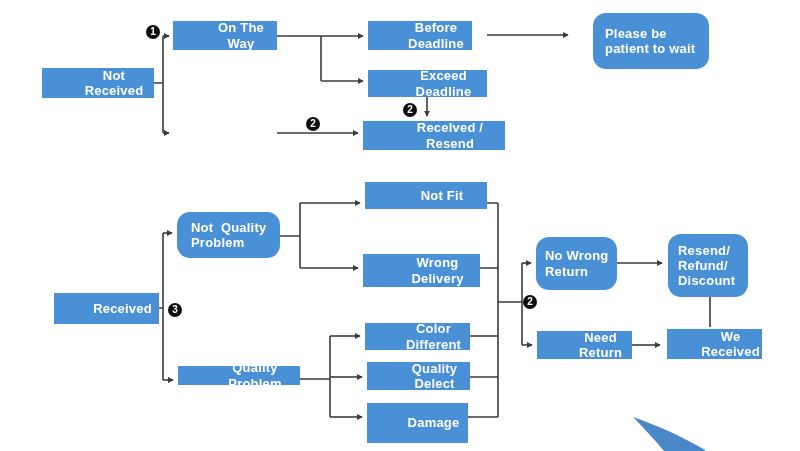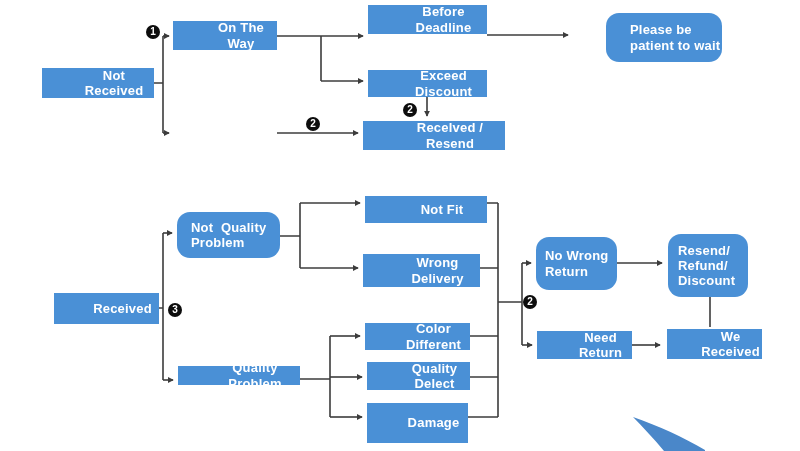--- a/index.html
+++ b/index.html
@@ -68,31 +68,31 @@
     <path class="wire" marker-end="url(#arrow)" d="M522 345 H532"></path>
     <path class="wire" marker-end="url(#arrow)" d="M617 263 H662"></path>
     <path class="wire" d="M710 297 V327"></path>
     <path class="wire" marker-end="url(#arrow)" d="M632 345 H660"></path>
 
     <path class="swoosh" d="M633,417 C659,426 683,437 705,450 L705,451 L664,451 C653,438 643,427 633,417 Z"></path>
   </svg>
 
   <div class="node" style="left:42px;top:68px;width:112px;height:30px">Not   Received</div>
   <div class="node" style="left:173px;top:21px;width:104px;height:29px">On The Way</div>
-  <div class="node" style="left:368px;top:5px;width:119px;height:29px">Before Deadline</div>
-  <div class="node" style="left:368px;top:70px;width:119px;height:27px">Exceed Discount</div>
-  <div class="node left r13" style="left:606px;top:13px;width:116px;height:49px;padding-left:24px">Please be
+  <div class="node" style="left:368px;top:21px;width:104px;height:29px">Before Deadline</div>
+  <div class="node" style="left:368px;top:70px;width:119px;height:27px">Exceed Deadline</div>
+  <div class="node left r13" style="left:593px;top:13px;width:116px;height:56px;padding-left:12px">Please be
 patient to wait</div>
   <div class="node" style="left:363px;top:121px;width:142px;height:29px">Recelved / Resend</div>
 
   <div class="node" style="left:54px;top:293px;width:105px;height:31px">Received</div>
   <div class="node left r13" style="left:177px;top:212px;width:103px;height:46px;padding-left:14px">Not  Quality
 Problem</div>
   <div class="node" style="left:178px;top:366px;width:122px;height:19px">Quality Problem</div>
-  <div class="node" style="left:365px;top:196px;width:122px;height:27px">Not Fit</div>
+  <div class="node" style="left:365px;top:182px;width:122px;height:27px">Not Fit</div>
   <div class="node" style="left:363px;top:254px;width:117px;height:33px">Wrong Delivery</div>
   <div class="node" style="left:365px;top:323px;width:105px;height:27px">Color Different</div>
   <div class="node" style="left:367px;top:362px;width:103px;height:28px">Quality Delect</div>
   <div class="node" style="left:367px;top:403px;width:101px;height:40px">Damage</div>
   <div class="node left r13" style="left:536px;top:237px;width:81px;height:53px;padding-left:9px">No Wrong
 Return</div>
   <div class="node left r13" style="left:668px;top:234px;width:80px;height:63px;padding-left:10px">Resend/
 Refund/
 Discount</div>
   <div class="node" style="left:537px;top:331px;width:95px;height:28px">Need Return</div>

